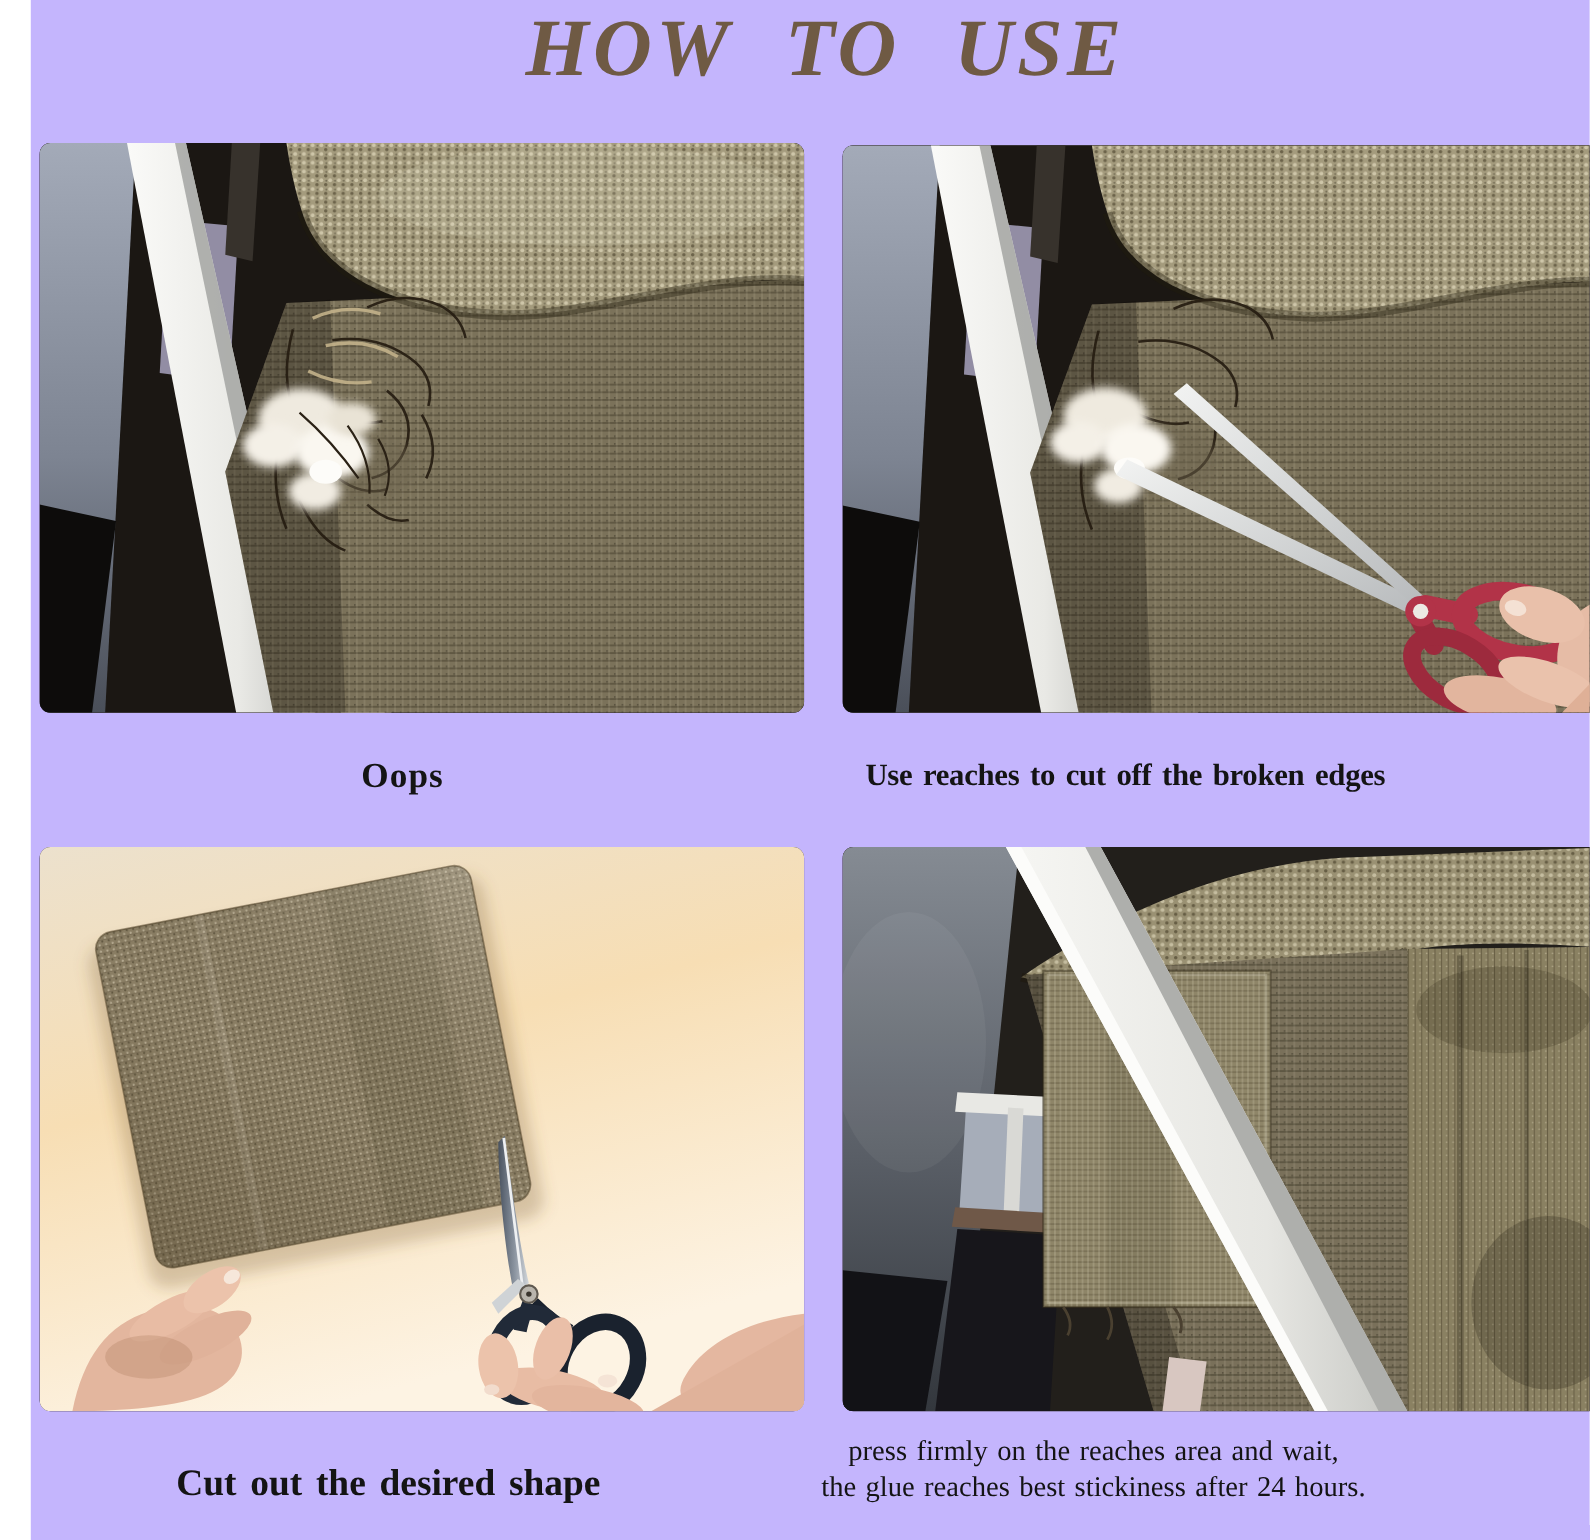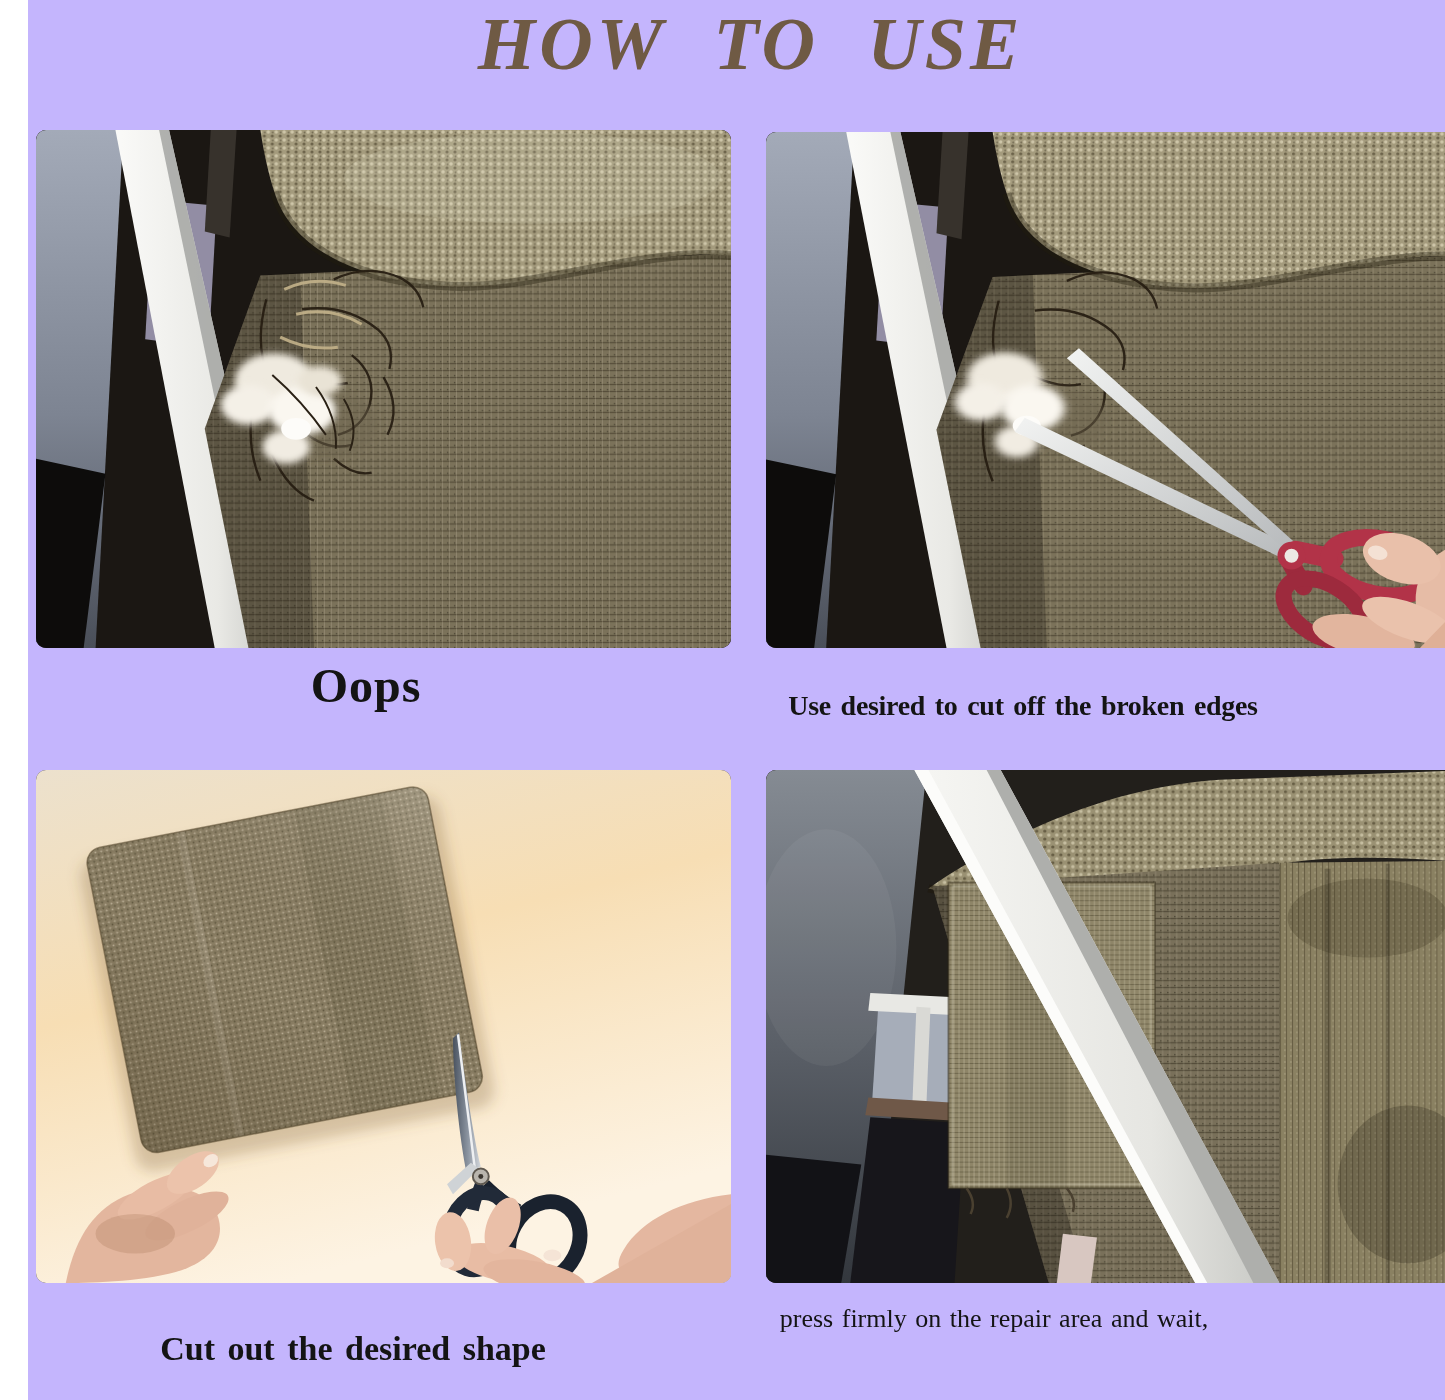--- a/index.html
+++ b/index.html
@@ -8,21 +8,21 @@
   .title{position:absolute;left:0;top:2px;width:100%;text-align:center;
          font-size:74px;font-weight:bold;font-style:italic;
          letter-spacing:4px;word-spacing:26px;color:#6F5A44;}
   .photo{position:absolute;border-radius:10px;overflow:hidden;background:#2a2620;}
   .photo svg{display:block;width:100%;height:100%;}
   #photo1{left:8px;  top:130px; width:695px; height:518px;}
   #photo2{left:738px; top:132px; width:702px; height:516px;}
   #photo3{left:8px;  top:770px; width:695px; height:513px;}
   #photo4{left:738px; top:770px; width:702px; height:513px;}
   .caption{position:absolute;color:#141414;text-align:center;}
-  #cap1{left:8px;  top:658px;  width:660px; font-size:48px; font-weight:bold; letter-spacing:1px;}
+  #cap1{left:8px;  top:686px;  width:660px; font-size:32px; font-weight:bold; letter-spacing:1px;}
   #cap2{left:695px;top:690px;  width:600px; font-size:28px; font-weight:600; letter-spacing:-0.3px; word-spacing:3px;}
   #cap3{left:8px;  top:1330px; width:634px; font-size:34px; font-weight:bold; word-spacing:4px;}
   #cap4{left:700px;top:1302px; width:532px; font-size:26px; line-height:33px; font-weight:normal; word-spacing:2px;}
   #cap4 span{display:block;}
 </style>
 </head>
 <body>
 
 <div class="page">
 
@@ -321,19 +321,20 @@
           <path d="M300,424 q10,12 6,24"></path>
       </g>
       <polygon points="148,0 234,0 512,520 428,520" fill="url(#dPost)"></polygon>
       <polygon points="148,0 162,0 440,520 428,520" fill="#fcfcfa"></polygon>
       <polygon points="220,0 234,0 512,520 486,520" fill="#aeafac"></polygon>
       <polygon points="296,470 330,474 324,520 290,520" fill="#d8c7c1"></polygon>
     </svg>
   </div>
 
   <div class="caption" id="cap1">Oops</div>
-  <div class="caption" id="cap2">Use desired to cut off the broken edges</div>
+  <div class="caption" id="cap2">Use reaches to cut off the broken edges</div>
   <div class="caption" id="cap3">Cut out the desired shape</div>
   <div class="caption" id="cap4">
-    <span>press firmly on the repair area and wait,</span>
+    <span>press firmly on the reaches area and wait,</span>
+    <span>the glue reaches best stickiness after 24 hours.</span>
   </div>
 
 </div>
 
 </body></html>

